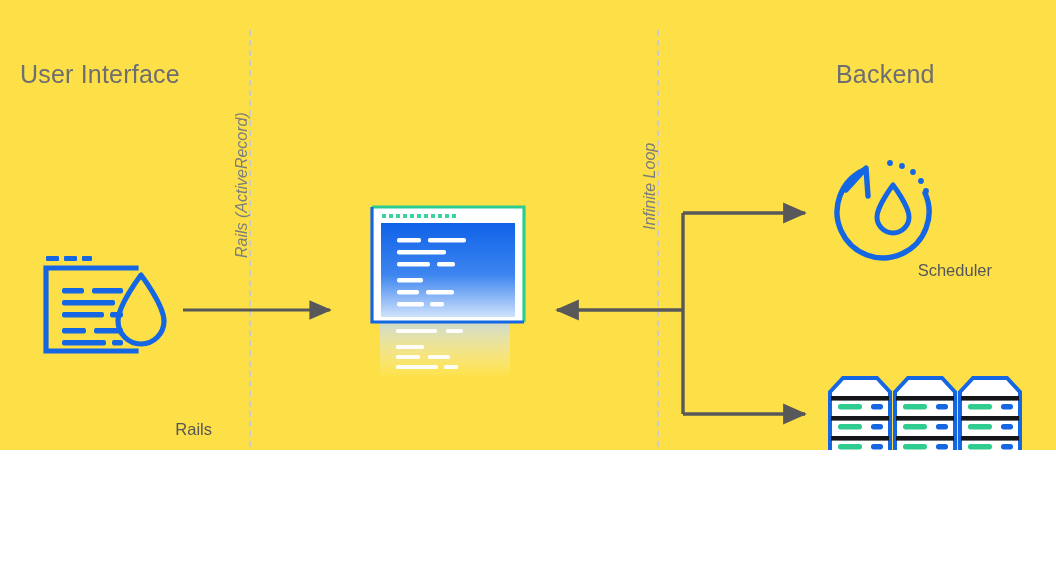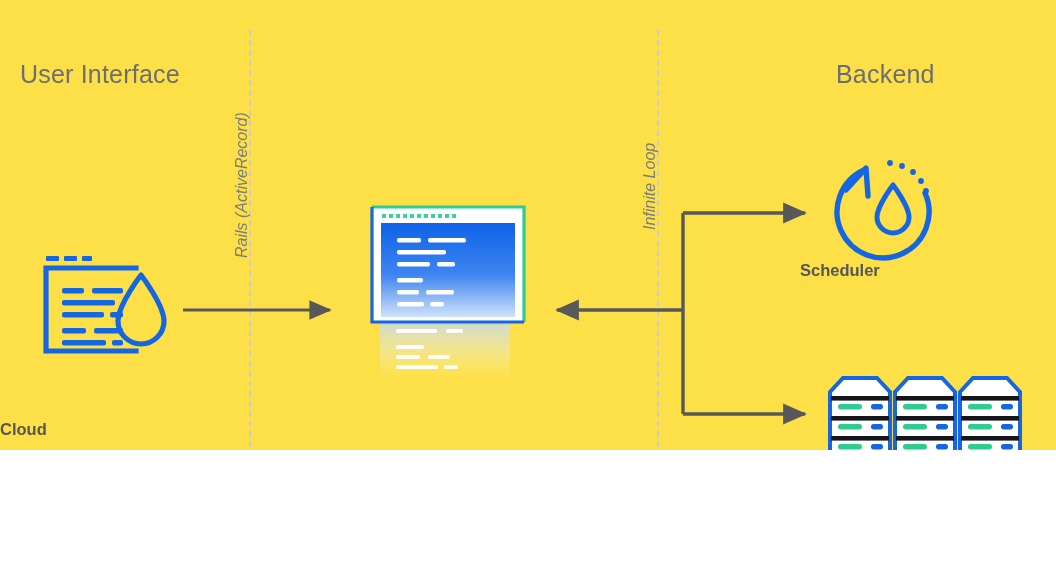--- a/index.html
+++ b/index.html
@@ -54,23 +54,23 @@
     transform-origin: 0 0;
     transform: rotate(-90deg);
   }
   #label-rails { left: 233px; top: 258px; }
   #label-loop  { left: 641px; top: 230px; }
 
   
   .caption {
     position: absolute;
     font-size: 16.5px;
-    font-weight: bold;
+    font-weight: normal;
     color: #55565a;
-    text-align: left;
+    text-align: right;
     white-space: nowrap;
     line-height: 1.45;
   }
   #cap-cloud     { left: 0px;   top: 418px; width: 212px; }
   #cap-mysql     { left: 330px; top: 417px; width: 242px; }
   #cap-scheduler { left: 800px; top: 259px; width: 192px; }
   #cap-dobe      { left: 828px; top: 478px; width: 192px; }
 
   
   .layer {
@@ -291,21 +291,21 @@
         <rect x="968" y="444" width="24" height="5.4" rx="2.6"></rect>
       </g>
       <g fill="#1566e3">
         <rect x="1001" y="404" width="12" height="5.4" rx="2.6"></rect>
         <rect x="1001" y="424" width="12" height="5.4" rx="2.6"></rect>
         <rect x="1001" y="444" width="12" height="5.4" rx="2.6"></rect>
       </g>
     </g>
   </svg>
 
-  <div class="caption" id="cap-cloud">Cloud</div>
+  <div class="caption" id="cap-cloud">Rails</div>
 
 
   <div class="caption" id="cap-scheduler">Scheduler</div>
 
   <div class="caption" id="cap-dobe">
   </div>
 
 </div>
 
 </body></html>

